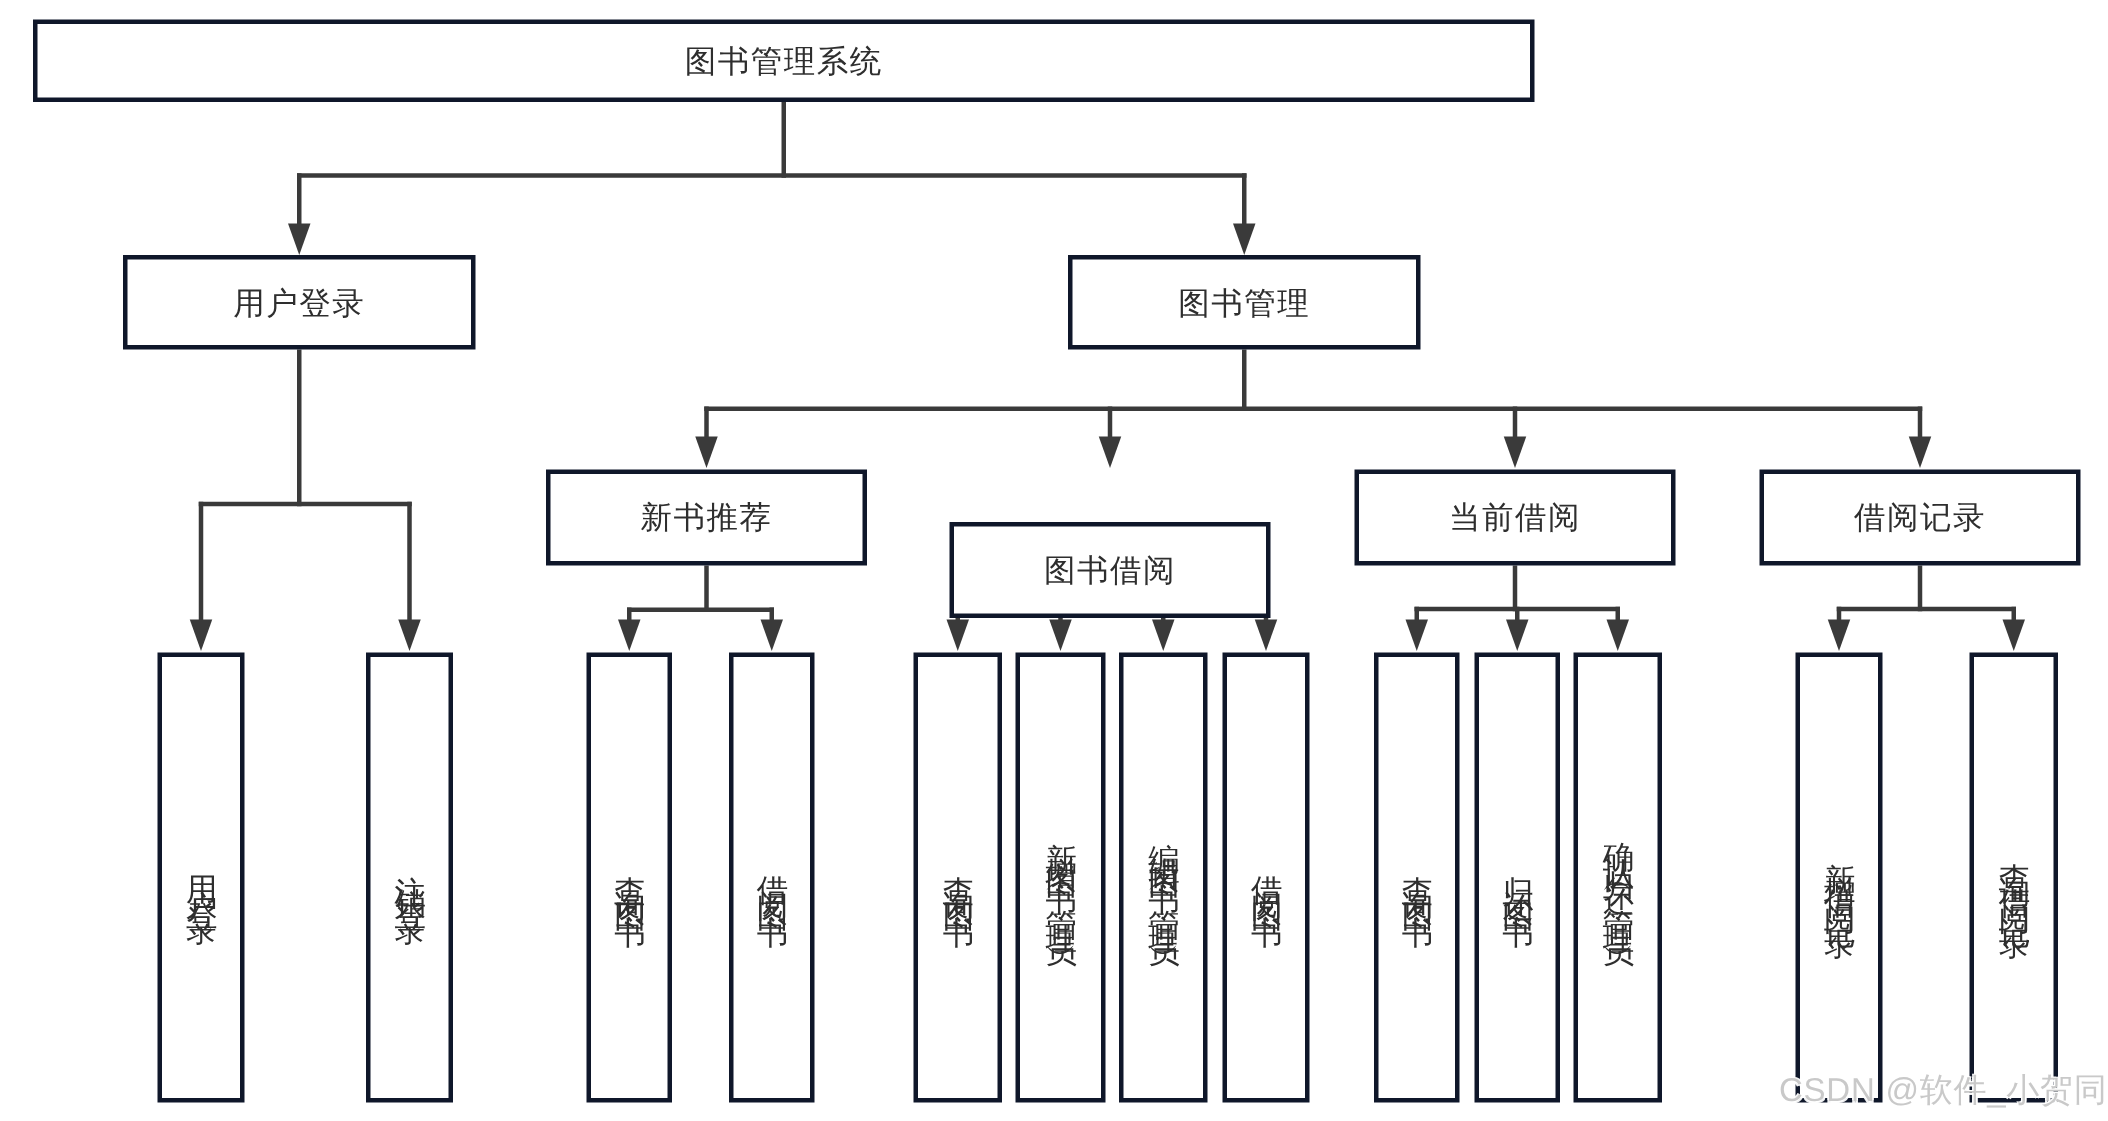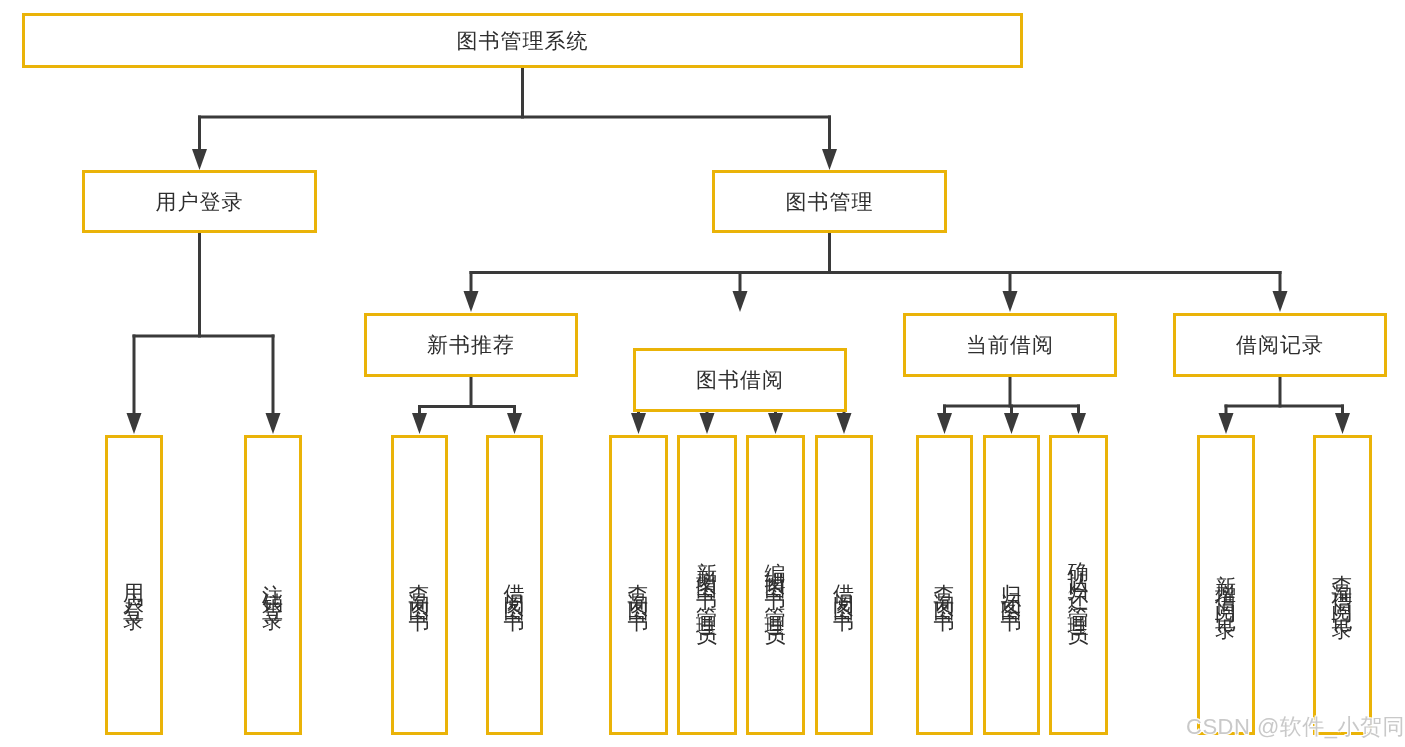--- a/index.html
+++ b/index.html
@@ -3,21 +3,21 @@
 <meta charset="utf-8">
 <style>
   html, body { margin:0; padding:0; background:#ffffff; }
   .canvas {
     position:relative; width:1405px; height:747px; background:#ffffff;
     font-family:"Liberation Sans", sans-serif; color:#2e2e2e; overflow:hidden;
   }
   svg.connectors { position:absolute; left:0; top:0; width:1405px; height:747px; }
   .hnode, .vnode {
     position:absolute; box-sizing:border-box;
-    border:3px solid #eab308; background:#ffffff;
+    border:3px solid #0f172a; background:#ffffff;
     display:flex; align-items:center; justify-content:center;
     z-index:2;
   }
   .hnode { font-size:21px; letter-spacing:1px; }
   .vnode span {
     writing-mode:vertical-rl; text-orientation:mixed;
     font-size:21px; letter-spacing:9px; line-height:1;
   }
   .watermark {
     position:absolute; left:1186px; top:712px; z-index:5;

